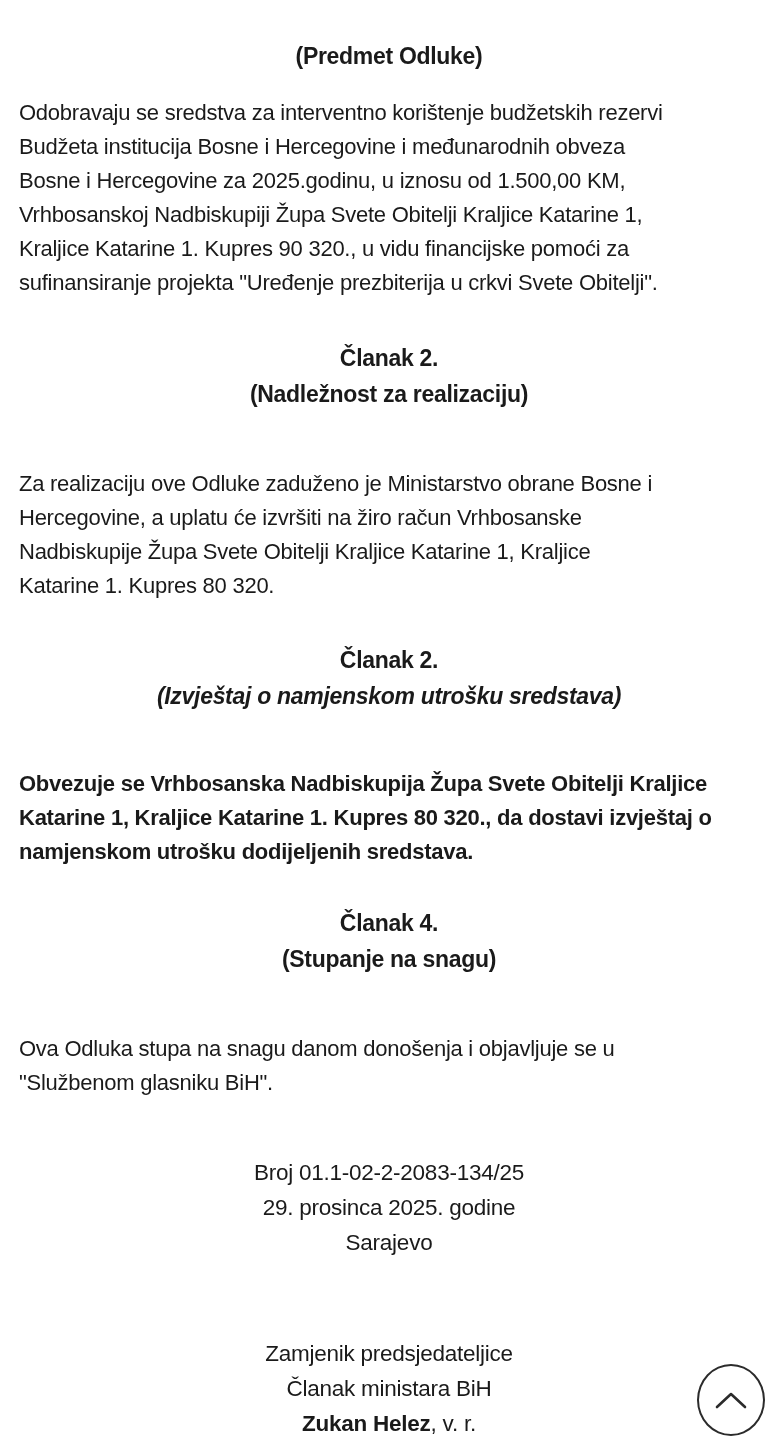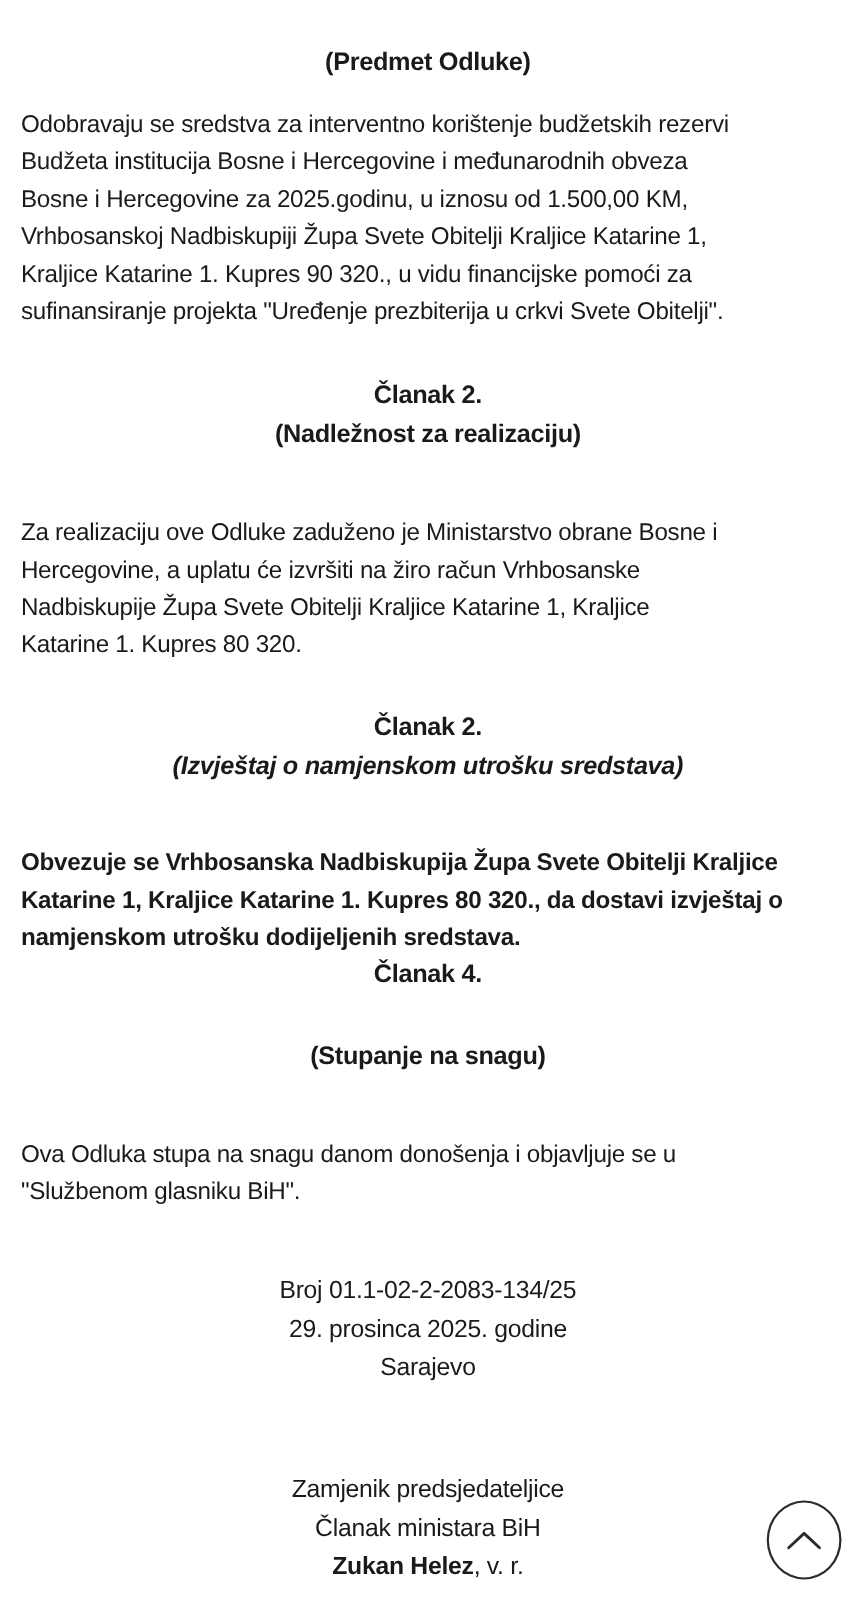--- a/index.html
+++ b/index.html
@@ -102,21 +102,21 @@
 
   <div class="heading" style="top:643px;">Članak 2.</div>
   <div class="heading" style="top:679px;font-style:italic;">(Izvještaj o namjenskom utrošku sredstava)</div>
 
   <div class="para" style="top:767px;font-weight:bold;">
     <span class="line">Obvezuje se Vrhbosanska Nadbiskupija Župa Svete Obitelji Kraljice</span>
     <span class="line">Katarine 1, Kraljice Katarine 1. Kupres 80 320., da dostavi izvještaj o</span>
     <span class="line">namjenskom utrošku dodijeljenih sredstava.</span>
   </div>
 
-  <div class="heading" style="top:868px;">Članak 4.</div>
+  <div class="heading" style="top:906px;">Članak 4.</div>
   <div class="heading" style="top:942px;">(Stupanje na snagu)</div>
 
   <div class="para" style="top:1032px;">
     <span class="line">Ova Odluka stupa na snagu danom donošenja i objavljuje se u</span>
     <span class="line">"Službenom glasniku BiH".</span>
   </div>
 
   <div class="center-block" style="top:1155px;">
     <span class="line">Broj 01.1-02-2-2083-134/25</span>
     <span class="line">29. prosinca 2025. godine</span>

